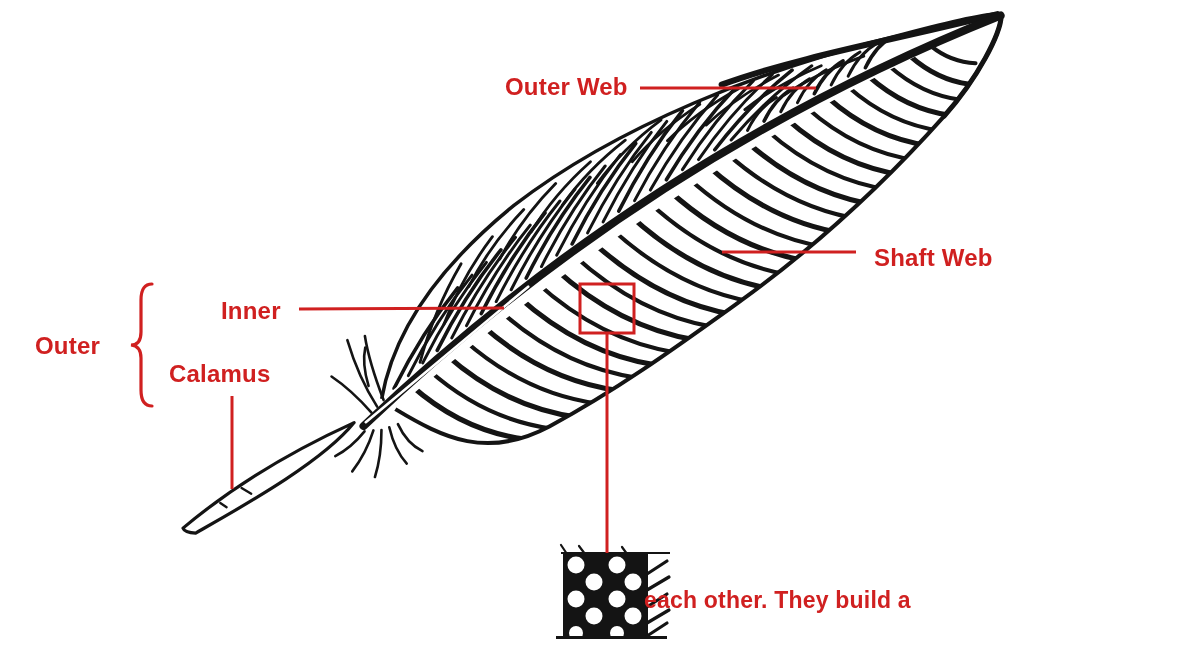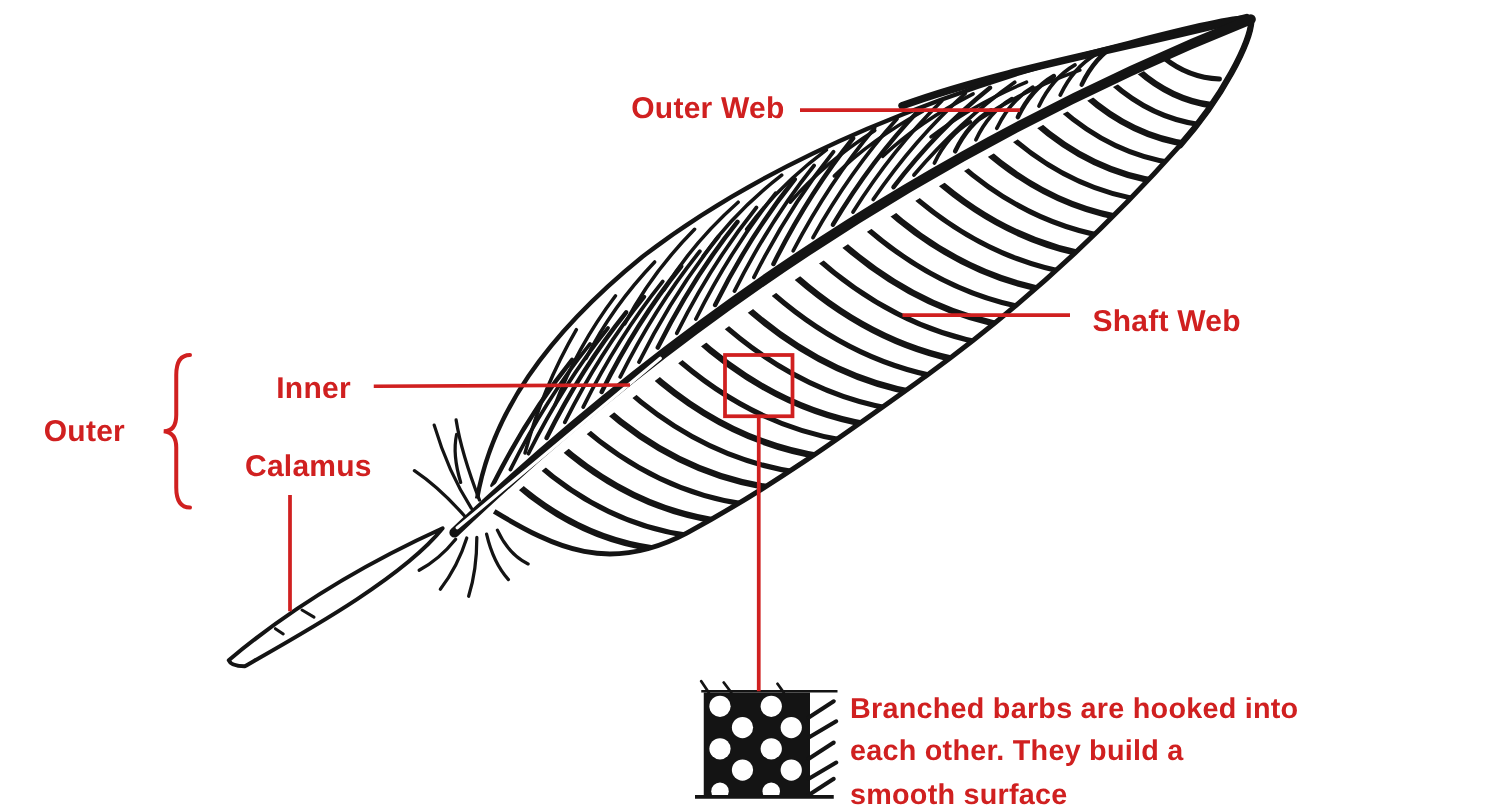--- a/index.html
+++ b/index.html
@@ -175,18 +175,16 @@
       <path stroke-width="3.2" stroke-linecap="round" d="M 152,284 Q 141,284 141,300 L 141,332 Q 141,345 131,345 Q 141,346 141,358 L 141,390 Q 141,406 152,406"></path>
       <rect x="580" y="284" width="54" height="49" stroke-width="3"></rect>
       <path stroke-width="3" d="M 607,333 L 607,553"></path>
     </g>
   </svg>
 
   <div class="lbl" style="left:505px;top:74px">Outer Web</div>
   <div class="lbl" style="left:874px;top:245px">Shaft Web</div>
   <div class="lbl" style="left:221px;top:298px">Inner</div>
   <div class="lbl" style="left:35px;top:333px">Outer</div>
-  <div class="lbl" style="left:196px;top:361px">Calamus</div>
+  <div class="lbl" style="left:169px;top:361px">Calamus</div>
 
-  <div class="callout-line" style="left:680px;top:554px">Branched barbs are hooked into</div>
-  <div class="callout-line" style="left:680px;top:588px">each other. They build a</div>
-  <div class="callout-line" style="left:680px;top:623px">smooth surface</div>
+  <div class="callout-line" style="left:644px;top:588px">each other. They build a</div>
 </div>
 
 </body></html>

